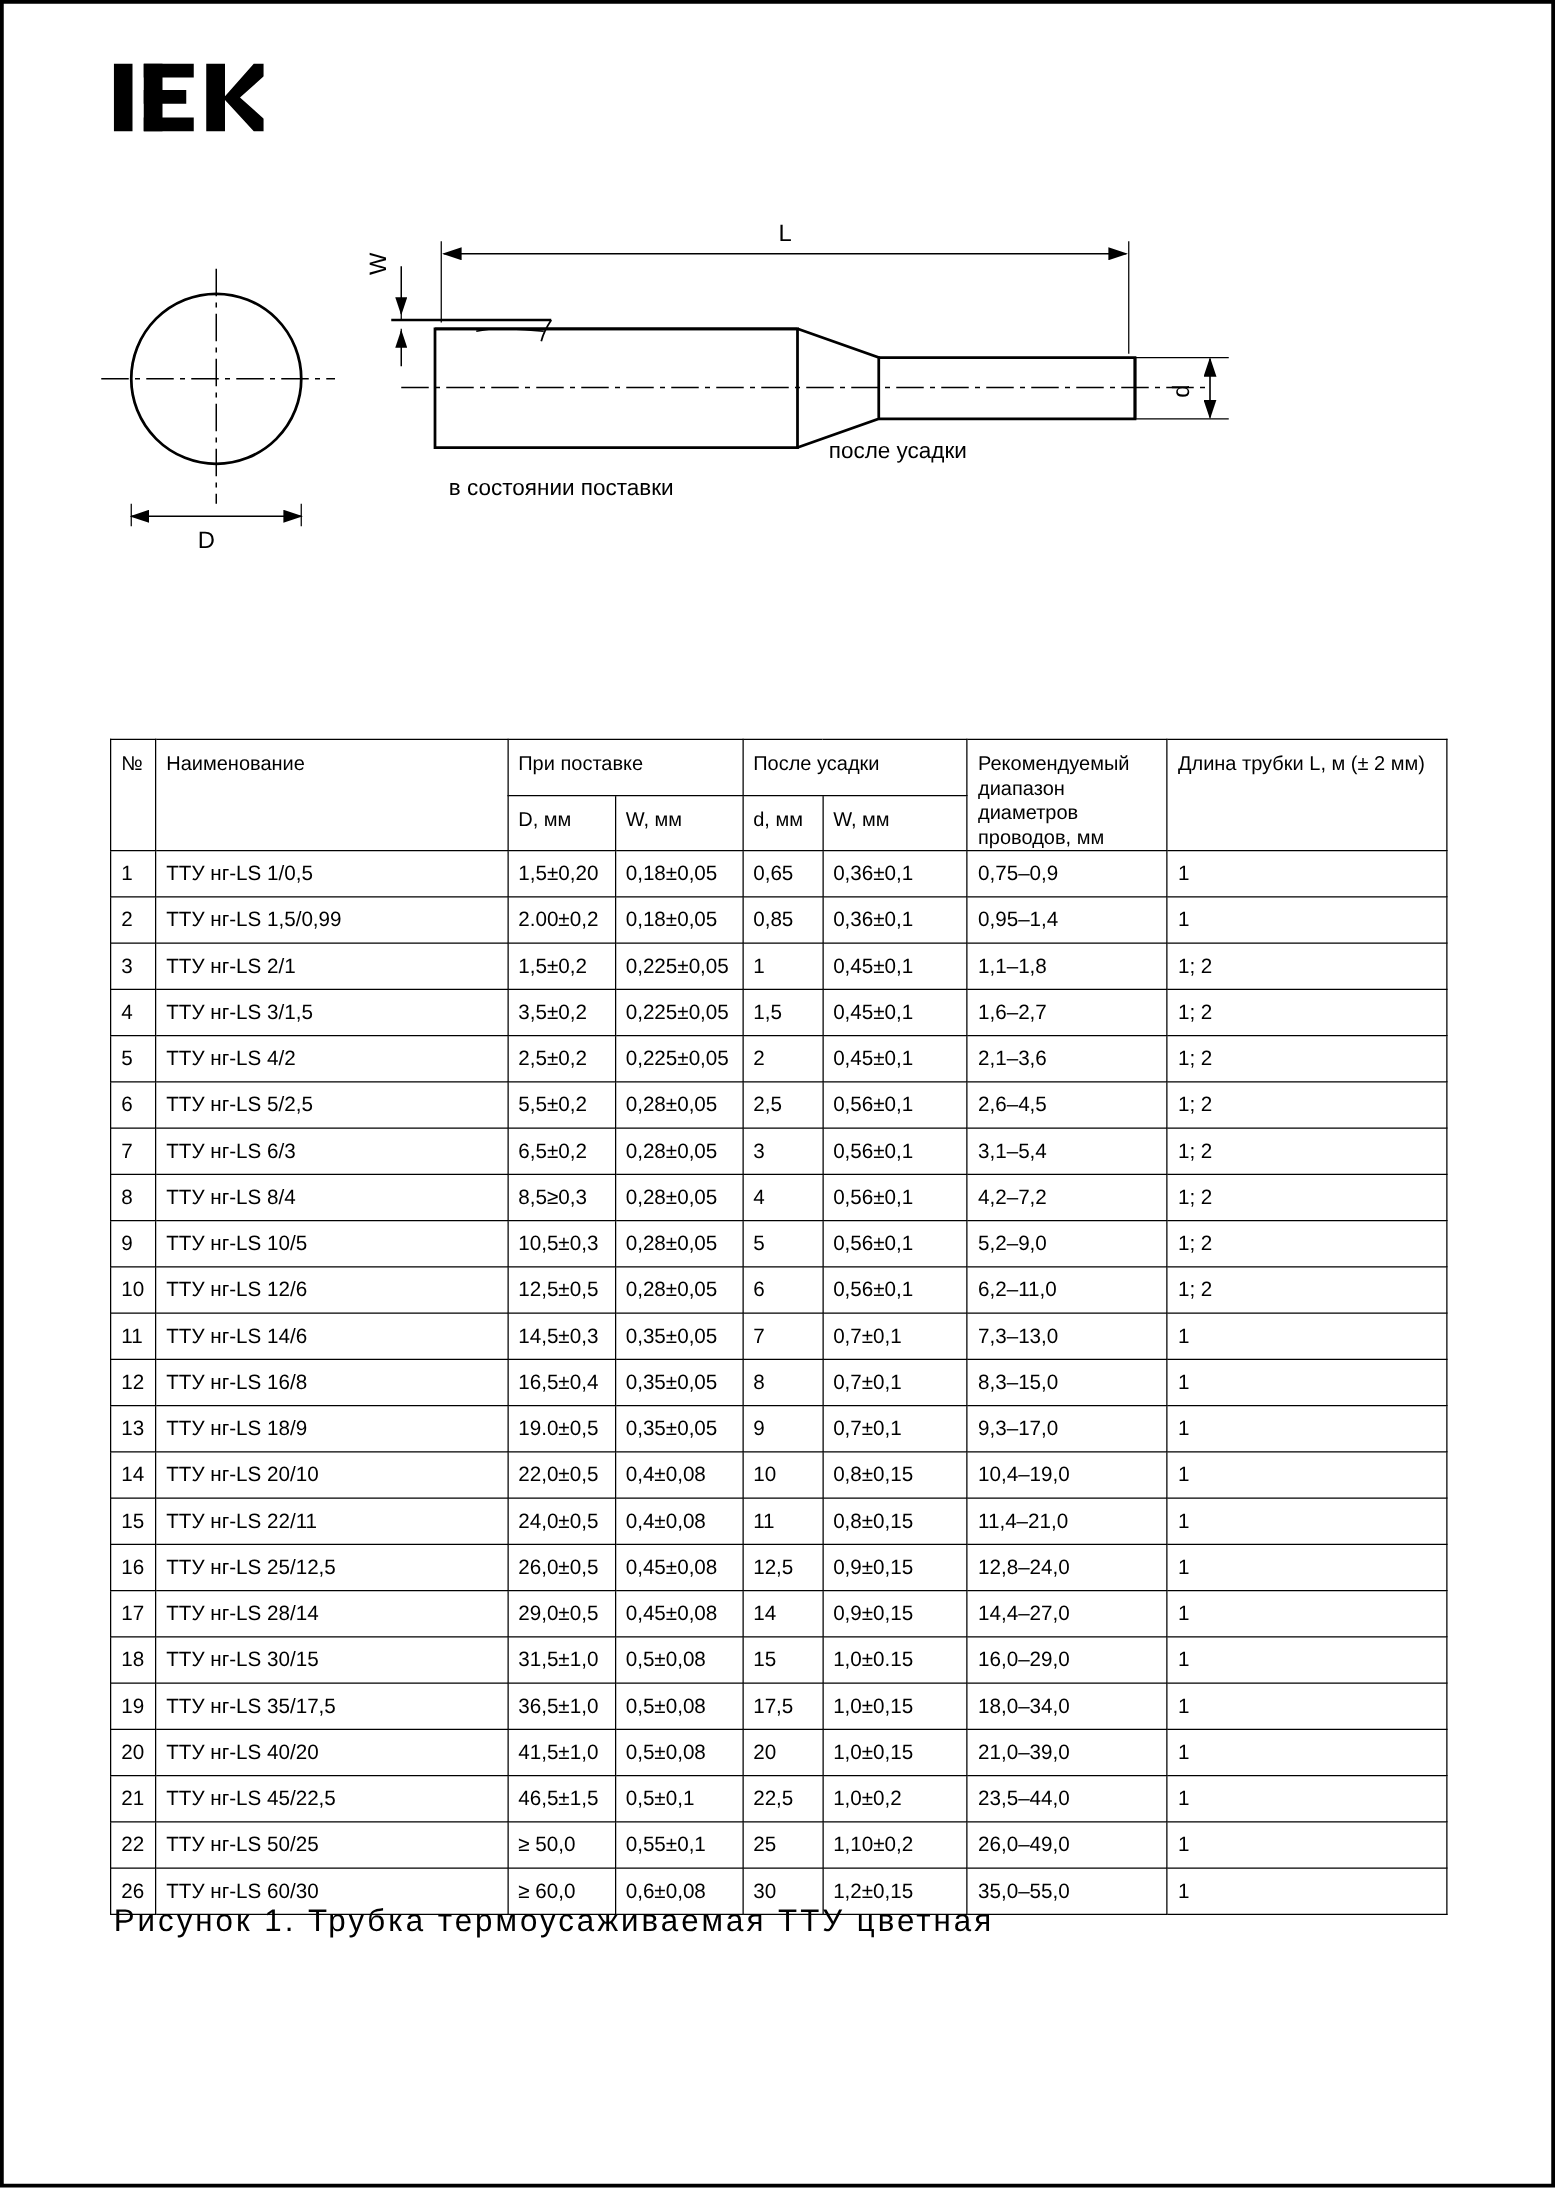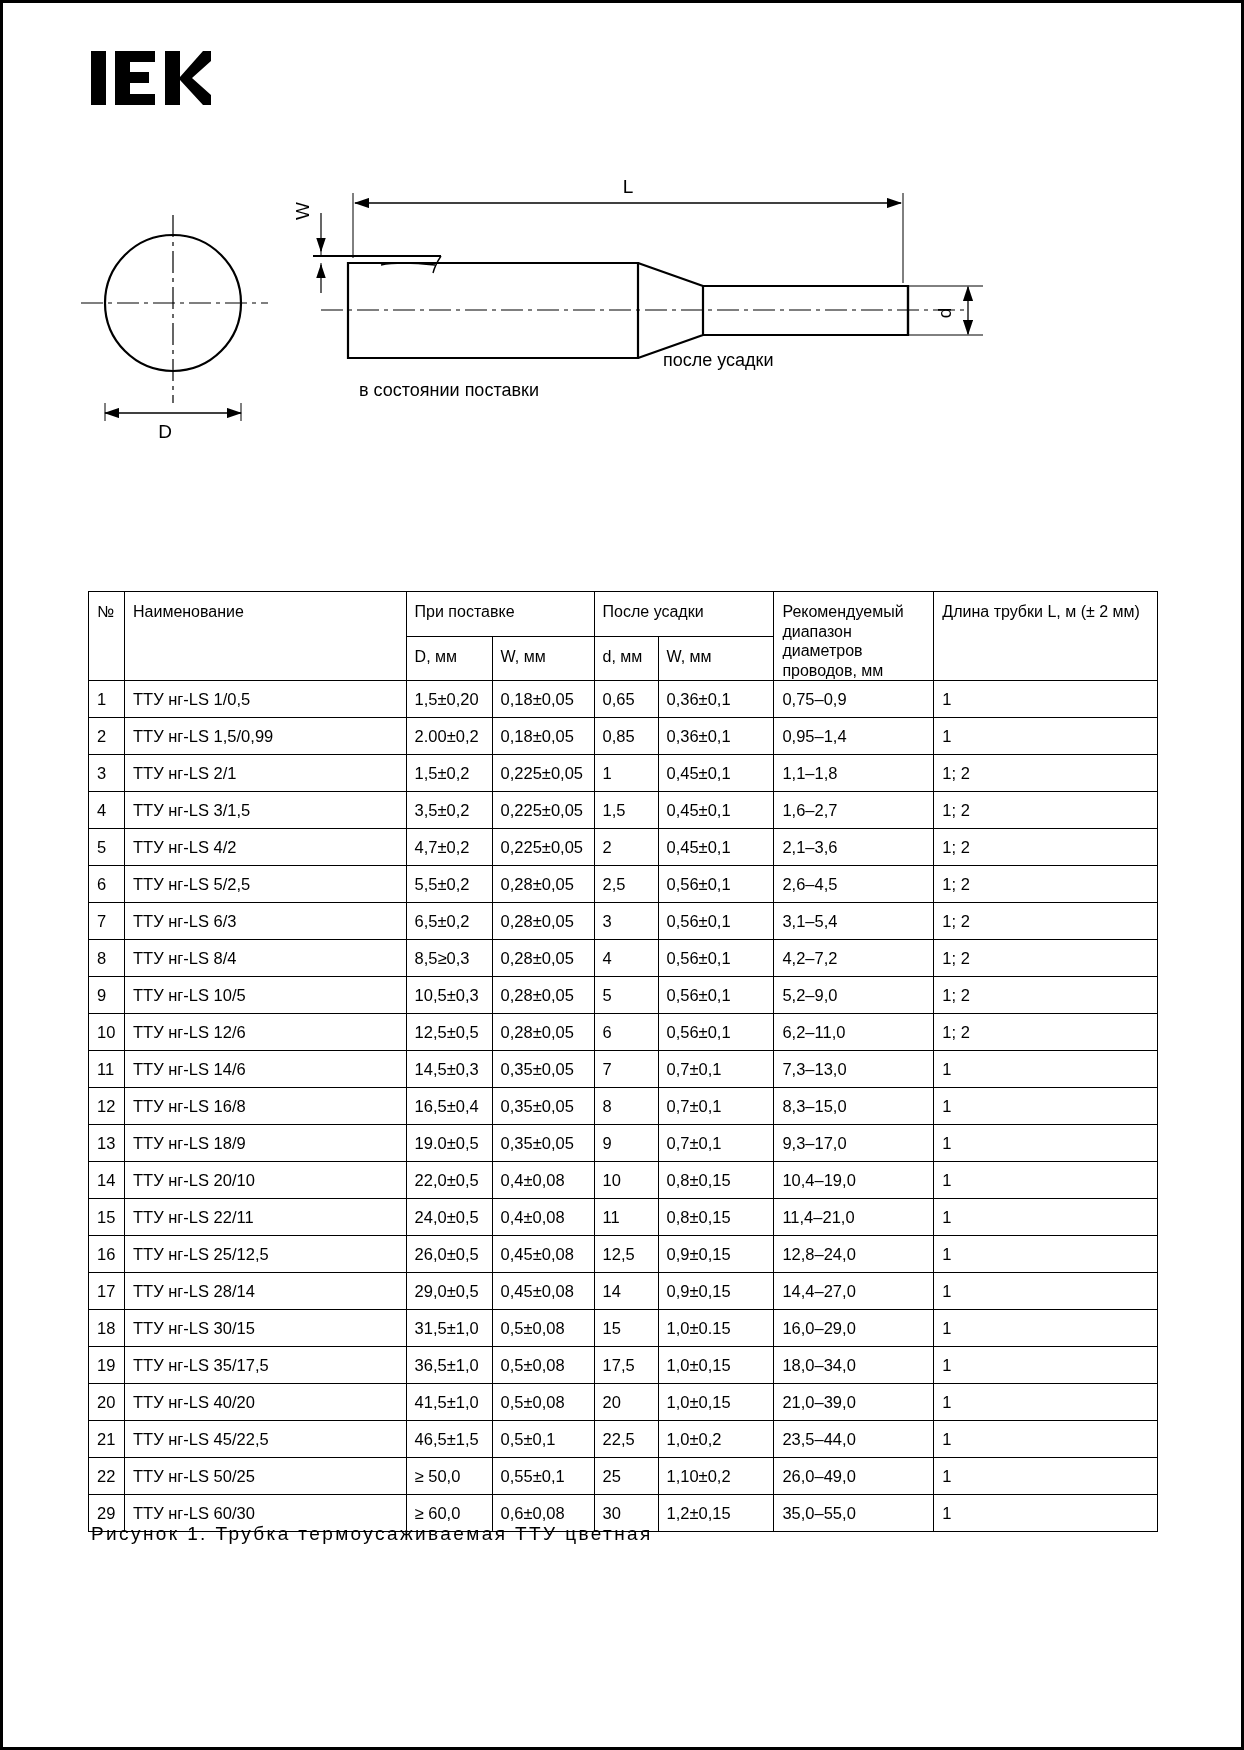--- a/index.html
+++ b/index.html
@@ -94,21 +94,21 @@
   .c-range { width: 160px; }
   .c-len   { width: 224px; }
 
   thead .grp { text-align: left; margin-left: 32px; }
 
   
   .caption {
     position: absolute;
     left: 88px;
     top: 1520px;
-    font-size: 19px;
+    font-size: 25px;
     letter-spacing: 2.4px;
     font-family: "Liberation Sans", sans-serif;
   }
 </style>
 </head>
 <body>
 
 <div class="page">
   <div class="inner">
 
@@ -239,21 +239,21 @@
           <td class="c-d">3,5±0,2</td>
           <td class="c-w">0,225±0,05</td>
           <td class="c-d2">1,5</td>
           <td class="c-w2">0,45±0,1</td>
           <td class="c-range">1,6–2,7</td>
           <td class="c-len">1; 2</td>
         </tr>
         <tr>
           <td class="c-num">5</td>
           <td class="c-name">ТТУ нг-LS 4/2</td>
-          <td class="c-d">4,7±0,2</td>
+          <td class="c-d">2,5±0,2</td>
           <td class="c-w">0,225±0,05</td>
           <td class="c-d2">2</td>
           <td class="c-w2">0,45±0,1</td>
           <td class="c-range">2,1–3,6</td>
           <td class="c-len">1; 2</td>
         </tr>
         <tr>
           <td class="c-num">6</td>
           <td class="c-name">ТТУ нг-LS 5/2,5</td>
           <td class="c-d">5,5±0,2</td>
@@ -417,21 +417,21 @@
           <td class="c-num">22</td>
           <td class="c-name">ТТУ нг-LS 50/25</td>
           <td class="c-d">≥ 50,0</td>
           <td class="c-w">0,55±0,1</td>
           <td class="c-d2">25</td>
           <td class="c-w2">1,10±0,2</td>
           <td class="c-range">26,0–49,0</td>
           <td class="c-len">1</td>
         </tr>
         <tr>
-          <td class="c-num">29</td>
+          <td class="c-num">26</td>
           <td class="c-name">ТТУ нг-LS 60/30</td>
           <td class="c-d">≥ 60,0</td>
           <td class="c-w">0,6±0,08</td>
           <td class="c-d2">30</td>
           <td class="c-w2">1,2±0,15</td>
           <td class="c-range">35,0–55,0</td>
           <td class="c-len">1</td>
         </tr>
       </tbody>
     </table>

